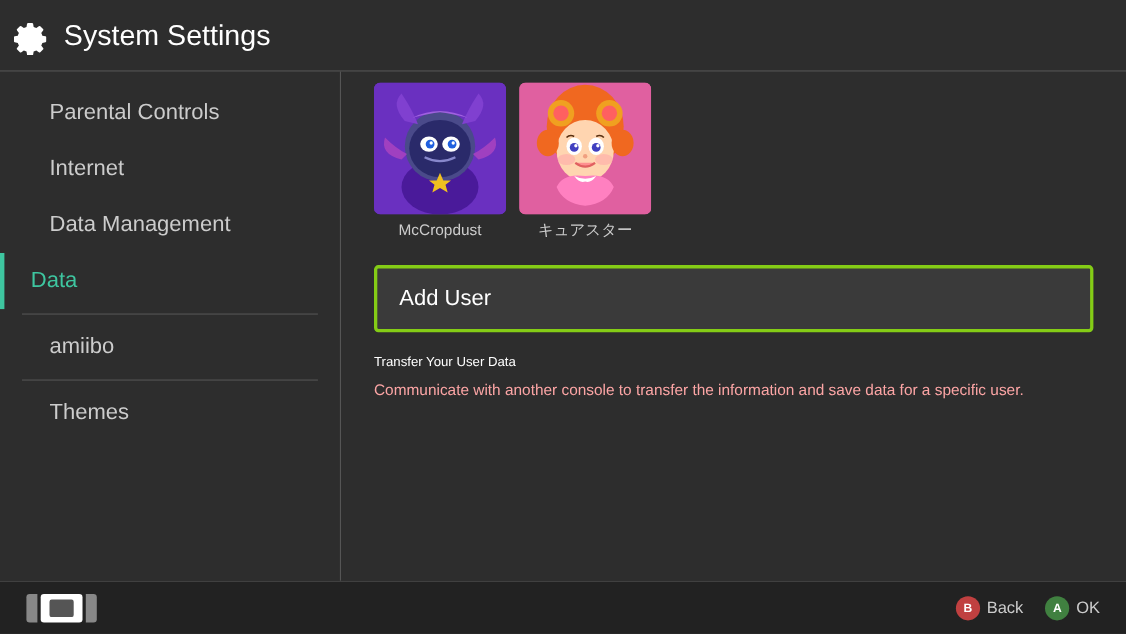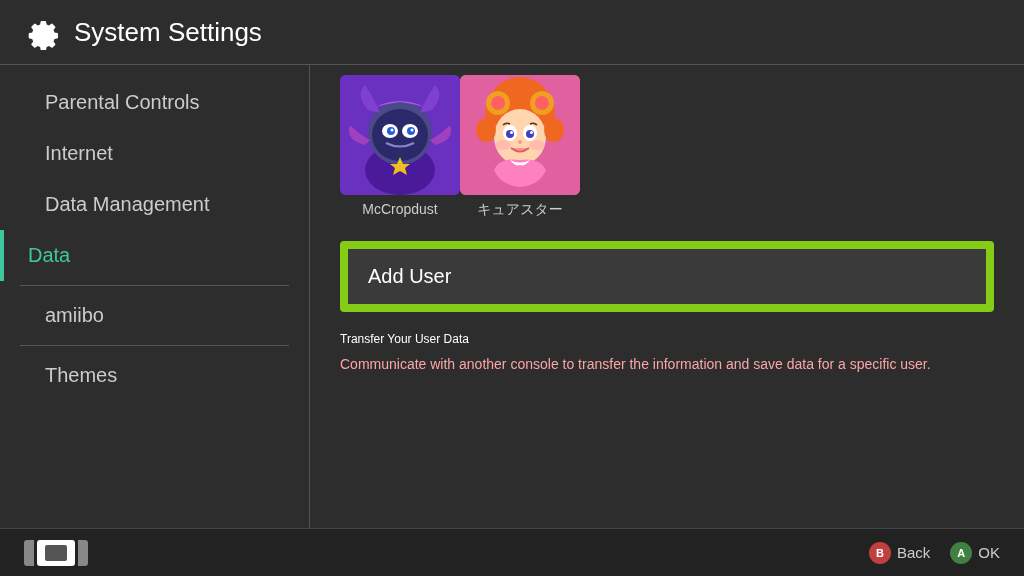--- a/index.html
+++ b/index.html
@@ -11,21 +11,21 @@
       font-family: 'Arial', sans-serif;
       color: #ffffff;
       overflow: hidden;
       position: relative;
     }
 
     
     .header {
       display: flex;
       align-items: center;
-      padding: 14px 24px;
+      padding: 14px 8px;
       border-bottom: 1px solid #555;
       background-color: #2d2d2d;
     }
 
     .header-icon {
       width: 36px;
       height: 36px;
       margin-right: 14px;
       flex-shrink: 0;
     }
@@ -74,21 +74,21 @@
     
     .content {
       flex: 1;
       padding: 0 30px 20px 30px;
       overflow-y: auto;
     }
 
     
     .user-avatars {
       display: flex;
-      gap: 0;
+      gap: 12px;
       margin-bottom: 22px;
       padding-top: 10px;
     }
 
     .user-card {
       display: flex;
       flex-direction: column;
       align-items: center;
     }
 
@@ -132,21 +132,21 @@
       color: #cccccc;
       margin-bottom: 10px;
     }
 
     
     .add-user-btn {
       display: block;
       width: 100%;
       padding: 16px 20px;
       background: #3a3a3a;
-      border: 8px solid #84cc16;
+      border: 3px solid #84cc16;
       border-radius: 4px;
       color: #ffffff;
       font-size: 20px;
       text-align: left;
       cursor: pointer;
       margin-bottom: 20px;
     }
 
     
     .transfer-title {

